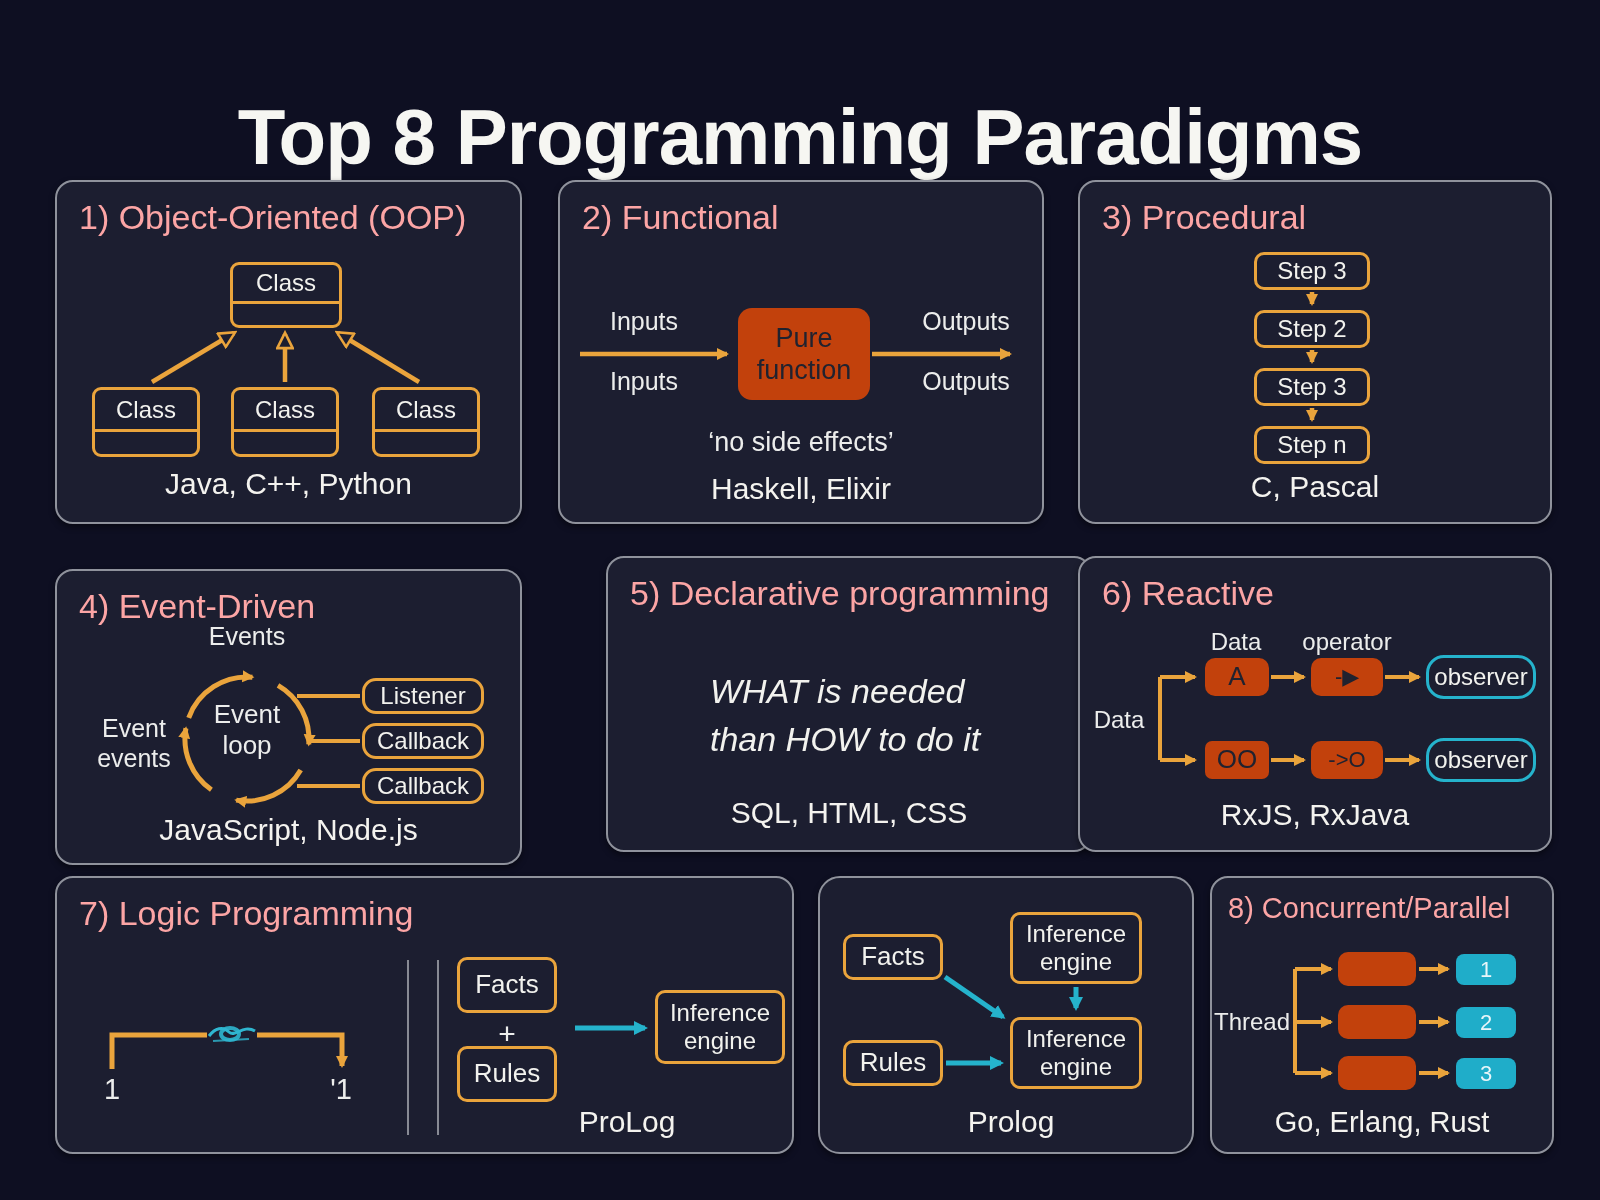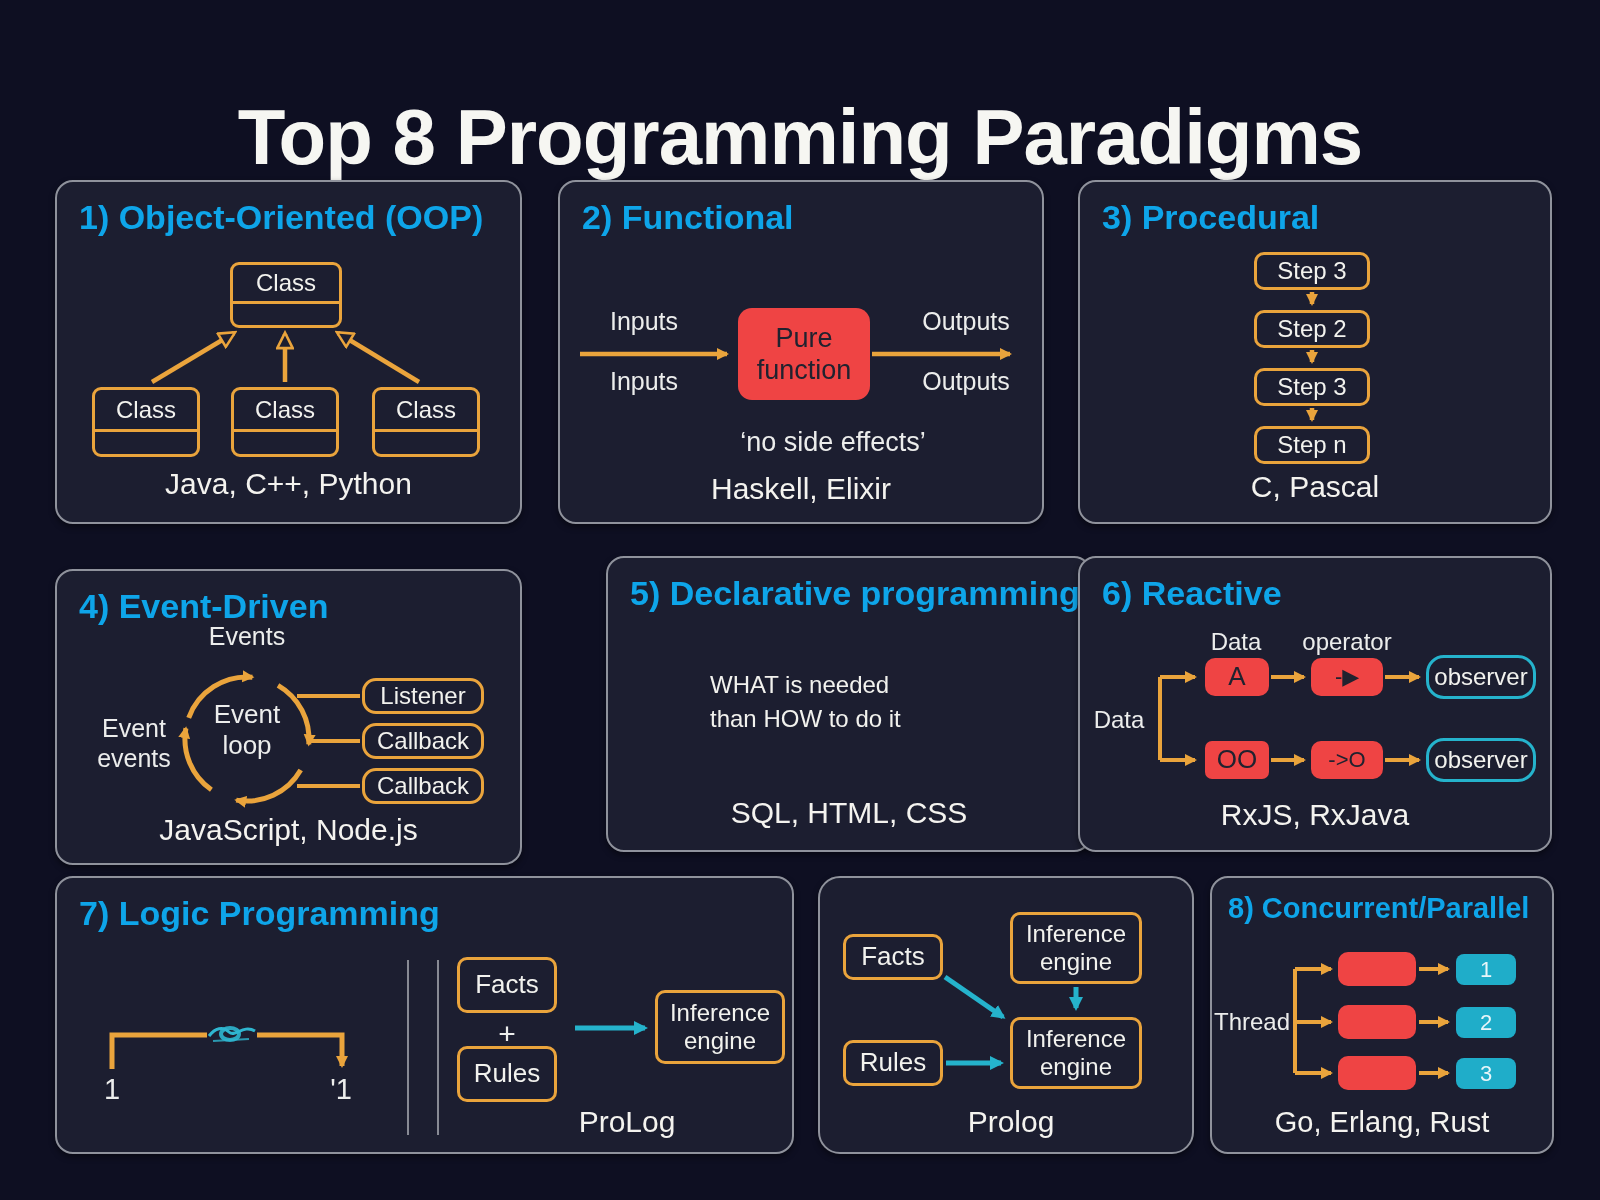--- a/index.html
+++ b/index.html
@@ -2,27 +2,27 @@
 <html><head>
 <meta charset="utf-8">
 <style>
   html,body{margin:0;padding:0;background:#0e0f22;}
   .stage{position:relative;width:1600px;height:1200px;background:#0e0f22;overflow:hidden;
          font-family:"Liberation Sans","DejaVu Sans",sans-serif;color:#f2f2ee;margin:0 auto;}
   .main-title{position:absolute;top:40px;left:0;width:100%;text-align:center;
               font-size:78px;font-weight:700;letter-spacing:-1px;color:#f6f6f2;}
   .panel{position:absolute;background:#1c1e30;border:2px solid #8f929c;border-radius:18px;
          box-shadow:0 3px 6px rgba(0,0,0,.45);}
-  .ptitle{position:absolute;left:22px;top:16px;font-size:34px;font-weight:700;color:#0ea5e9;white-space:nowrap;}
+  .ptitle{position:absolute;left:22px;top:16px;font-size:34px;font-weight:400;color:#fca5a5;white-space:nowrap;}
   .caption{position:absolute;left:0;width:100%;text-align:center;font-size:30px;font-weight:500;color:#f4f3ef;}
   .lbl{position:absolute;font-size:25px;color:#ecedec;text-align:center;line-height:1.2;}
   .layer{position:absolute;left:0;top:0;width:100%;height:100%;overflow:visible;}
   .obox{position:absolute;border:3px solid #eaa43c;border-radius:10px;display:flex;align-items:center;
         justify-content:center;font-size:24px;color:#f2f2ee;text-align:center;line-height:1.15;box-sizing:border-box;}
-  .fbox{position:absolute;background:#ef4444;border-radius:10px;display:flex;align-items:center;
+  .fbox{position:absolute;background:#c2410c;border-radius:10px;display:flex;align-items:center;
         justify-content:center;font-size:26px;font-weight:500;color:#20222f;text-align:center;line-height:1.2;box-sizing:border-box;}
   .cbox{position:absolute;background:#1fadc9;border-radius:8px;display:flex;align-items:center;
         justify-content:center;font-size:22px;color:#e8f6f9;box-sizing:border-box;}
   .obs{position:absolute;border:3px solid #25b3cc;border-radius:18px;display:flex;align-items:center;
        justify-content:center;font-size:24px;color:#f2f2ee;box-sizing:border-box;}
   .uml{position:absolute;border:3px solid #eaa43c;border-radius:9px;box-sizing:border-box;}
   .uml .t{display:flex;align-items:center;justify-content:center;border-bottom:3px solid #eaa43c;
           font-size:24px;color:#f2f2ee;}
   .vdiv{position:absolute;width:2px;background:#9b9ea6;opacity:.85;}
 </style>
@@ -79,21 +79,21 @@
       <g stroke="#eaa43c" stroke-width="4.5" fill="none">
         <path d="M20 172 L167 172" marker-end="url(#ao)"></path>
         <path d="M312 172 L450 172" marker-end="url(#ao)"></path>
       </g>
     </svg>
     <div class="lbl" style="left:28px;top:124px;width:112px;">Inputs</div>
     <div class="lbl" style="left:28px;top:184px;width:112px;">Inputs</div>
     <div class="fbox" style="left:178px;top:126px;width:132px;height:92px;border-radius:14px;font-size:27px;">Pure function</div>
     <div class="lbl" style="left:350px;top:124px;width:112px;">Outputs</div>
     <div class="lbl" style="left:350px;top:184px;width:112px;">Outputs</div>
-    <div class="lbl" style="left:0;top:244px;width:100%;font-size:27px;padding-left:32px;">‘no side effects’</div>
+    <div class="lbl" style="left:0;top:244px;width:100%;font-size:27px;">‘no side effects’</div>
     <div class="caption" style="top:290px;">Haskell, Elixir</div>
   </section>
 
   
   <section class="panel" style="left:1078px;top:180px;width:470px;height:340px;">
     <div class="ptitle">3) Procedural</div>
     <svg class="layer" viewBox="0 0 470 340">
       <g stroke="#eaa43c" stroke-width="4.5" fill="none">
         <path d="M232 110 L232 122" marker-end="url(#ao)"></path>
         <path d="M232 168 L232 180" marker-end="url(#ao)"></path>
@@ -128,21 +128,21 @@
     <div class="lbl" style="left:150px;top:128px;width:80px;font-size:26px;">Event loop</div>
     <div class="obox" style="left:305px;top:107px;width:122px;height:36px;border-radius:14px;">Listener</div>
     <div class="obox" style="left:305px;top:152px;width:122px;height:36px;border-radius:14px;">Callback</div>
     <div class="obox" style="left:305px;top:197px;width:122px;height:36px;border-radius:14px;">Callback</div>
     <div class="caption" style="top:242px;">JavaScript, Node.js</div>
   </section>
 
   
   <section class="panel" style="left:558px;top:556px;width:482px;height:292px;margin-left:48px;">
     <div class="ptitle">5) Declarative programming</div>
-    <div style="position:absolute;left:102px;top:110px;font-size:24px;line-height:1.4;color:#f2f2ee;">
+    <div style="position:absolute;left:102px;top:110px;font-size:34px;line-height:1.4;color:#f2f2ee;font-style:italic;">
       <div>WHAT is needed</div>
       <div>than HOW to do it</div>
     </div>
     <div class="caption" style="top:238px;">SQL, HTML, CSS</div>
   </section>
 
   
   <section class="panel" style="left:1078px;top:556px;width:470px;height:292px;">
     <div class="ptitle">6) Reactive</div>
     <svg class="layer" viewBox="0 0 470 292">

